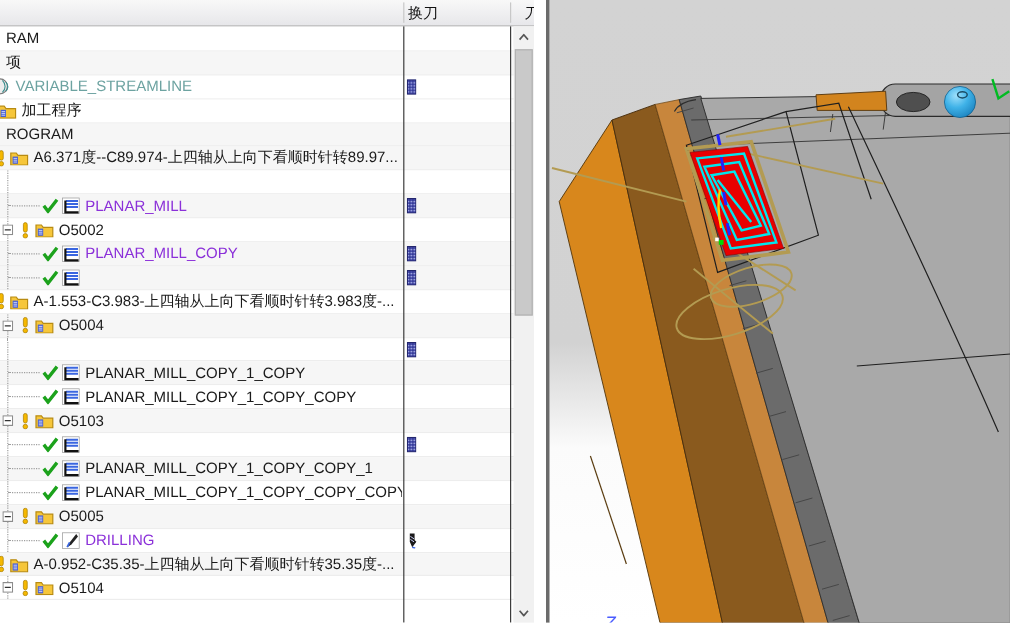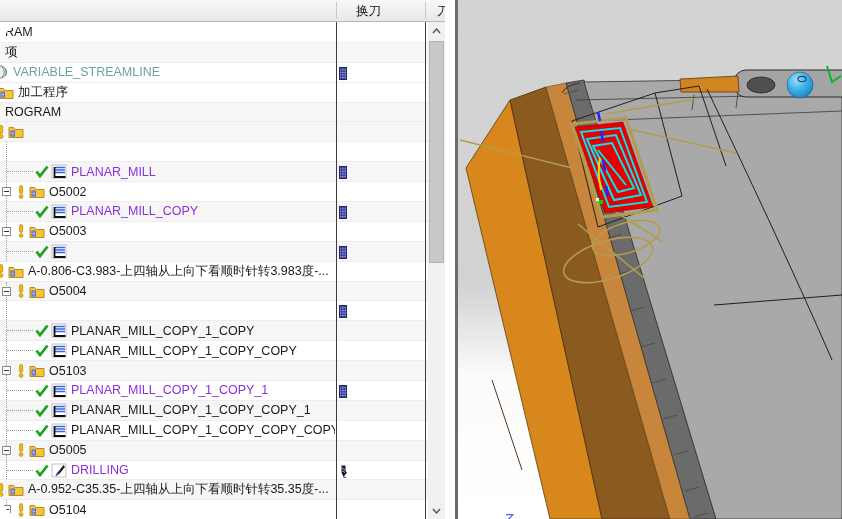--- a/index.html
+++ b/index.html
@@ -5,25 +5,25 @@
   * { margin:0; padding:0; box-sizing:border-box; }
   html,body { width:842px; height:519px; overflow:hidden;
     font-family:"Liberation Sans","DejaVu Sans",sans-serif; background:#fff; }
   #screen { position:relative; width:842px; height:519px; overflow:hidden; }
 
   
   #nav-panel { position:absolute; left:0; top:0; width:455px; height:519px; background:#fff; overflow:hidden; }
   #nav-header { position:absolute; left:0; top:0; width:455px; height:22px;
     background:linear-gradient(#f8f8f8,#e7e7ea); border-bottom:1px solid #b8b8b8; }
   .hdr-label { position:absolute; top:3px; font-size:12.5px; color:#111; white-space:nowrap; }
-  #hdr-toolchange { left:356px;text-align:right; }
+  #hdr-toolchange { left:340px;text-align:right; }
   #hdr-tool { left:437px; width:10px; overflow:hidden; }
   .hdr-sep { position:absolute; top:2px; bottom:2px; width:1px; background:#c8c8c8; }
 
-  #rows { position:absolute; left:0; top:23px; width:455px; height:496px; overflow:hidden;border-radius:27px; }
+  #rows { position:absolute; left:0; top:23px; width:455px; height:496px; overflow:hidden; }
   .row { position:relative; width:455px; height:19.9px; background:#fff; border-bottom:1px solid #ededed; }
   .row.alt { background:#f6f6f6; }
   .cell-name { position:absolute; left:0; top:0; width:335px; height:100%; overflow:hidden;
     display:flex; align-items:center; white-space:nowrap; }
   .lbl { font-size:12.5px; color:#1a1a1a; margin-left:4px; }
   .lbl.purple { color:#8b30d9; }
   .lbl.teal { color:#6da3a1; }
   .ic { display:inline-flex; align-items:center; justify-content:center; flex:0 0 auto; }
   .vline { position:absolute; left:6px; top:0; bottom:0; border-left:1px dotted #9f9f9f; }
   .dots { width:26px; border-top:1px dotted #9f9f9f; margin-left:7px; flex:0 0 auto; }
@@ -113,20 +113,21 @@
                 <circle cx="4.1" cy="11.5" r="1.9" fill="#f5b800" stroke="#a97d00" stroke-width="0.6"></circle>
               </svg>
             </span>
             <span class="ic" style="margin-left:3px">
               <svg width="16" height="13">
                 <path d="M1 2.5 h4.5 l1.5 2 H15 v8 H1 z" fill="#f6c63a" stroke="#b88b12"></path>
                 <rect x="2.5" y="5.5" width="4.5" height="6" fill="#4a5fd0"></rect>
                 <path d="M3.3 7 h3 M3.3 8.5 h3 M3.3 10 h3" stroke="#dfe6ff" stroke-width="0.7"></path>
               </svg>
             </span>
+            <span class="lbl ">A6.371度--C89.974-上四轴从上向下看顺时针转89.97...</span>
           </span>
         </div>
         <div class="row">
           <span class="vline"></span>
         </div>
         <div class="row alt">
           <span class="vline"></span>
           <span class="cell-name">
             <span class="dots"></span>
             <span class="ic" style="margin-left:2px">
@@ -191,45 +192,20 @@
               </svg>
             </span>
             <span class="lbl purple">PLANAR_MILL_COPY</span>
           </span>
           <span class="toolcell"><svg width="8" height="13">
               <rect x="0.5" y="0.5" width="7" height="12" fill="#4a51b0" stroke="#23266e"></rect>
               <path d="M1 3 h6 M1 5.5 h6 M1 8 h6 M1 10.5 h6" stroke="#9aa0e0" stroke-width="1"></path>
               <path d="M2.6 1 v11 M5.1 1 v11" stroke="#2a2e85" stroke-width="0.8"></path>
             </svg></span>
         </div>
-        <div class="row">
-          <span class="vline"></span>
-          <span class="cell-name">
-            <span class="ic" style="margin-left:2px">
-              <svg width="9" height="9">
-                <rect x="0.5" y="0.5" width="8" height="8" fill="#fff" stroke="#8c8c8c"></rect>
-                <line x1="2" y1="4.5" x2="7" y2="4.5" stroke="#333"></line>
-              </svg>
-            </span>
-            <span class="ic" style="margin-left:6px">
-              <svg width="8" height="14">
-                <rect x="2.5" y="0.5" width="3.2" height="8" rx="1.6" fill="#f5b800" stroke="#a97d00" stroke-width="0.6"></rect>
-                <circle cx="4.1" cy="11.5" r="1.9" fill="#f5b800" stroke="#a97d00" stroke-width="0.6"></circle>
-              </svg>
-            </span>
-            <span class="ic" style="margin-left:4px">
-              <svg width="16" height="13">
-                <path d="M1 2.5 h4.5 l1.5 2 H15 v8 H1 z" fill="#f6c63a" stroke="#b88b12"></path>
-                <rect x="2.5" y="5.5" width="4.5" height="6" fill="#4a5fd0"></rect>
-                <path d="M3.3 7 h3 M3.3 8.5 h3 M3.3 10 h3" stroke="#dfe6ff" stroke-width="0.7"></path>
-              </svg>
-            </span>
-            <span class="lbl ">O5003</span>
-          </span>
-        </div>
         <div class="row alt">
           <span class="vline"></span>
           <span class="cell-name">
             <span class="dots"></span>
             <span class="ic" style="margin-left:2px">
               <svg width="14" height="13">
                 <path d="M1.5 6.5 L5 11 L12.5 1.5" fill="none" stroke="#1ca21c" stroke-width="2.8"></path>
               </svg>
             </span>
             <span class="ic" style="margin-left:2px">
@@ -254,21 +230,21 @@
                 <circle cx="4.1" cy="11.5" r="1.9" fill="#f5b800" stroke="#a97d00" stroke-width="0.6"></circle>
               </svg>
             </span>
             <span class="ic" style="margin-left:3px">
               <svg width="16" height="13">
                 <path d="M1 2.5 h4.5 l1.5 2 H15 v8 H1 z" fill="#f6c63a" stroke="#b88b12"></path>
                 <rect x="2.5" y="5.5" width="4.5" height="6" fill="#4a5fd0"></rect>
                 <path d="M3.3 7 h3 M3.3 8.5 h3 M3.3 10 h3" stroke="#dfe6ff" stroke-width="0.7"></path>
               </svg>
             </span>
-            <span class="lbl ">A-0.806-C3.983-上四轴从上向下看顺时针转3.983度-...</span>
+            <span class="lbl ">A-1.553-C3.983-上四轴从上向下看顺时针转3.983度-...</span>
           </span>
         </div>
         <div class="row alt">
           <span class="vline"></span>
           <span class="cell-name">
             <span class="ic" style="margin-left:2px">
               <svg width="9" height="9">
                 <rect x="0.5" y="0.5" width="8" height="8" fill="#fff" stroke="#8c8c8c"></rect>
                 <line x1="2" y1="4.5" x2="7" y2="4.5" stroke="#333"></line>
               </svg>
@@ -369,21 +345,20 @@
                 <path d="M1.5 6.5 L5 11 L12.5 1.5" fill="none" stroke="#1ca21c" stroke-width="2.8"></path>
               </svg>
             </span>
             <span class="ic" style="margin-left:2px">
               <svg width="16" height="15">
                 <rect x="1" y="1" width="14" height="13" fill="#fff" stroke="#999" stroke-width="0.6"></rect>
                 <path d="M4 3.5 h10 M4 6 h10 M4 8.5 h10" stroke="#3a66e0" stroke-width="1.6"></path>
                 <path d="M3.5 3 v10 h11" fill="none" stroke="#111" stroke-width="1.8"></path>
               </svg>
             </span>
-            <span class="lbl purple">PLANAR_MILL_COPY_1_COPY_1</span>
           </span>
           <span class="toolcell"><svg width="8" height="13">
               <rect x="0.5" y="0.5" width="7" height="12" fill="#4a51b0" stroke="#23266e"></rect>
               <path d="M1 3 h6 M1 5.5 h6 M1 8 h6 M1 10.5 h6" stroke="#9aa0e0" stroke-width="1"></path>
               <path d="M2.6 1 v11 M5.1 1 v11" stroke="#2a2e85" stroke-width="0.8"></path>
             </svg></span>
         </div>
         <div class="row alt">
           <span class="vline"></span>
           <span class="cell-name">

